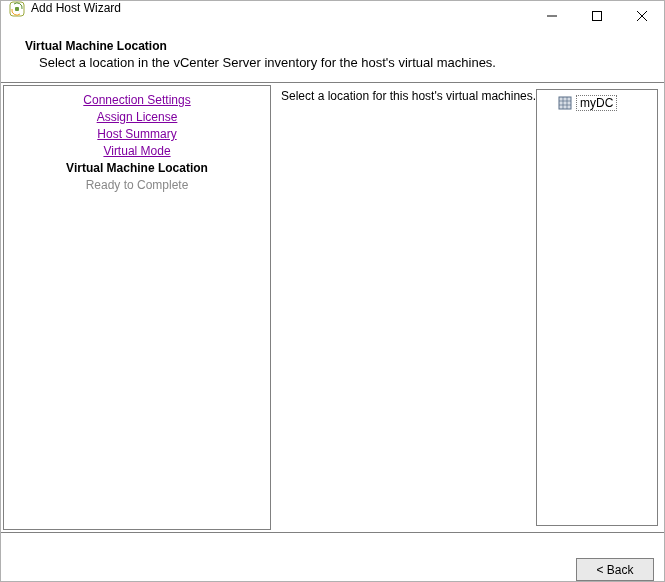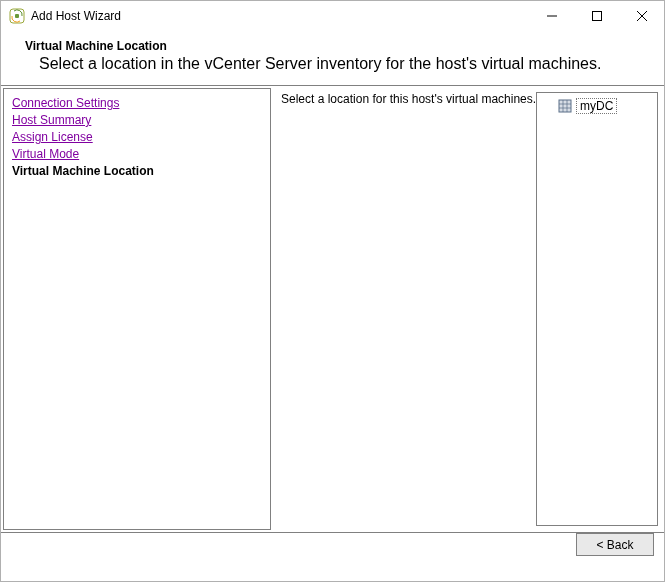--- a/index.html
+++ b/index.html
@@ -14,21 +14,21 @@
     width: 665px;
     height: 582px;
     border: 1px solid #b0b0b0;
     background: #fff;
     display: flex;
     flex-direction: column;
   }
   .titlebar {
     height: 30px;
     display: flex;
-    align-items: center;
+    align-items: flex-start;
     padding: 0 0 0 8px;
     background: #fff;
   }
   .titlebar .app-icon {
     width: 16px; height: 16px;
     margin-right: 6px;
     display: flex; align-items: center; justify-content: center;
   }
   .titlebar .title {
     flex: 1;
@@ -51,30 +51,31 @@
   .header-area {
     padding: 8px 24px 12px 24px;
   }
   .header-area .step-title {
     font-weight: bold;
     font-size: 12px;
     color: #000;
     margin-bottom: 2px;
   }
   .header-area .step-desc {
-    font-size: 16px;
+    font-size: 13px;
     color: #000;
     padding-left: 14px;
   }
   .body {
     flex: 1;
     display: flex;
     border-top: 1px solid #808080;
     border-bottom: 1px solid #808080;
     min-height: 0;
+    text-align: center;
   }
   .sidebar {
     width: 268px;
     border: 1px solid #808080;
     margin: 2px 0 2px 2px;
     padding: 6px 8px;
     background: #fff;
   }
   .sidebar .step {
     font-size: 12px;
@@ -123,21 +124,21 @@
   }
   .tree-label {
     font-size: 12px;
     padding: 0 3px;
     border: 1px dotted #777;
     line-height: 14px;
   }
   .footer {
     height: 48px;
     display: flex;
-    align-items: flex-start;
+    align-items: flex-end;
     justify-content: flex-end;
     padding: 0 10px;
   }
   .btn {
     min-width: 78px;
     height: 23px;
     border: 1px solid #808080;
     background: #e9e9e9;
     font-size: 12px;
     font-family: inherit;
@@ -181,24 +182,25 @@
   </div>
 
   <div class="header-area">
     <div class="step-title">Virtual Machine Location</div>
     <div class="step-desc">Select a location in the vCenter Server inventory for the host's virtual machines.</div>
   </div>
 
   <div class="body">
     <div class="sidebar">
       <div class="step link">Connection Settings</div>
+      <div class="step link">Assign License</div>
       <div class="step link">Host Summary</div>
-      <div class="step link">Assign License</div>
       <div class="step link">Virtual Mode</div>
       <div class="step current">Virtual Machine Location</div>
+      <div class="step future">Ready to Complete</div>
     </div>
 
     <div class="main">
       <div class="instr">Select a location for this host's virtual machines.</div>
       <div class="tree-box">
         <div class="tree-row">
           <span class="tree-icon">
             <svg width="16" height="16" viewBox="0 0 16 16">
               <rect x="2" y="2" width="12" height="12" fill="#d7dde5" stroke="#5a6f88" stroke-width="1"></rect>
               <line x1="2" y1="6" x2="14" y2="6" stroke="#5a6f88" stroke-width="0.7"></line>

